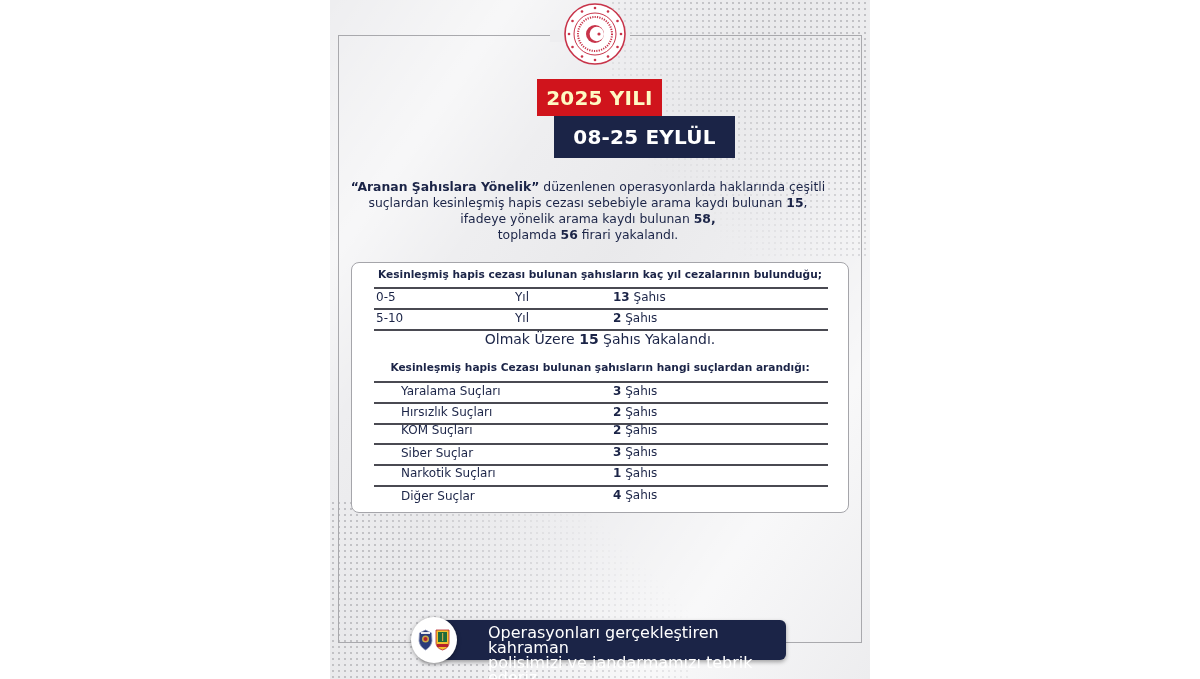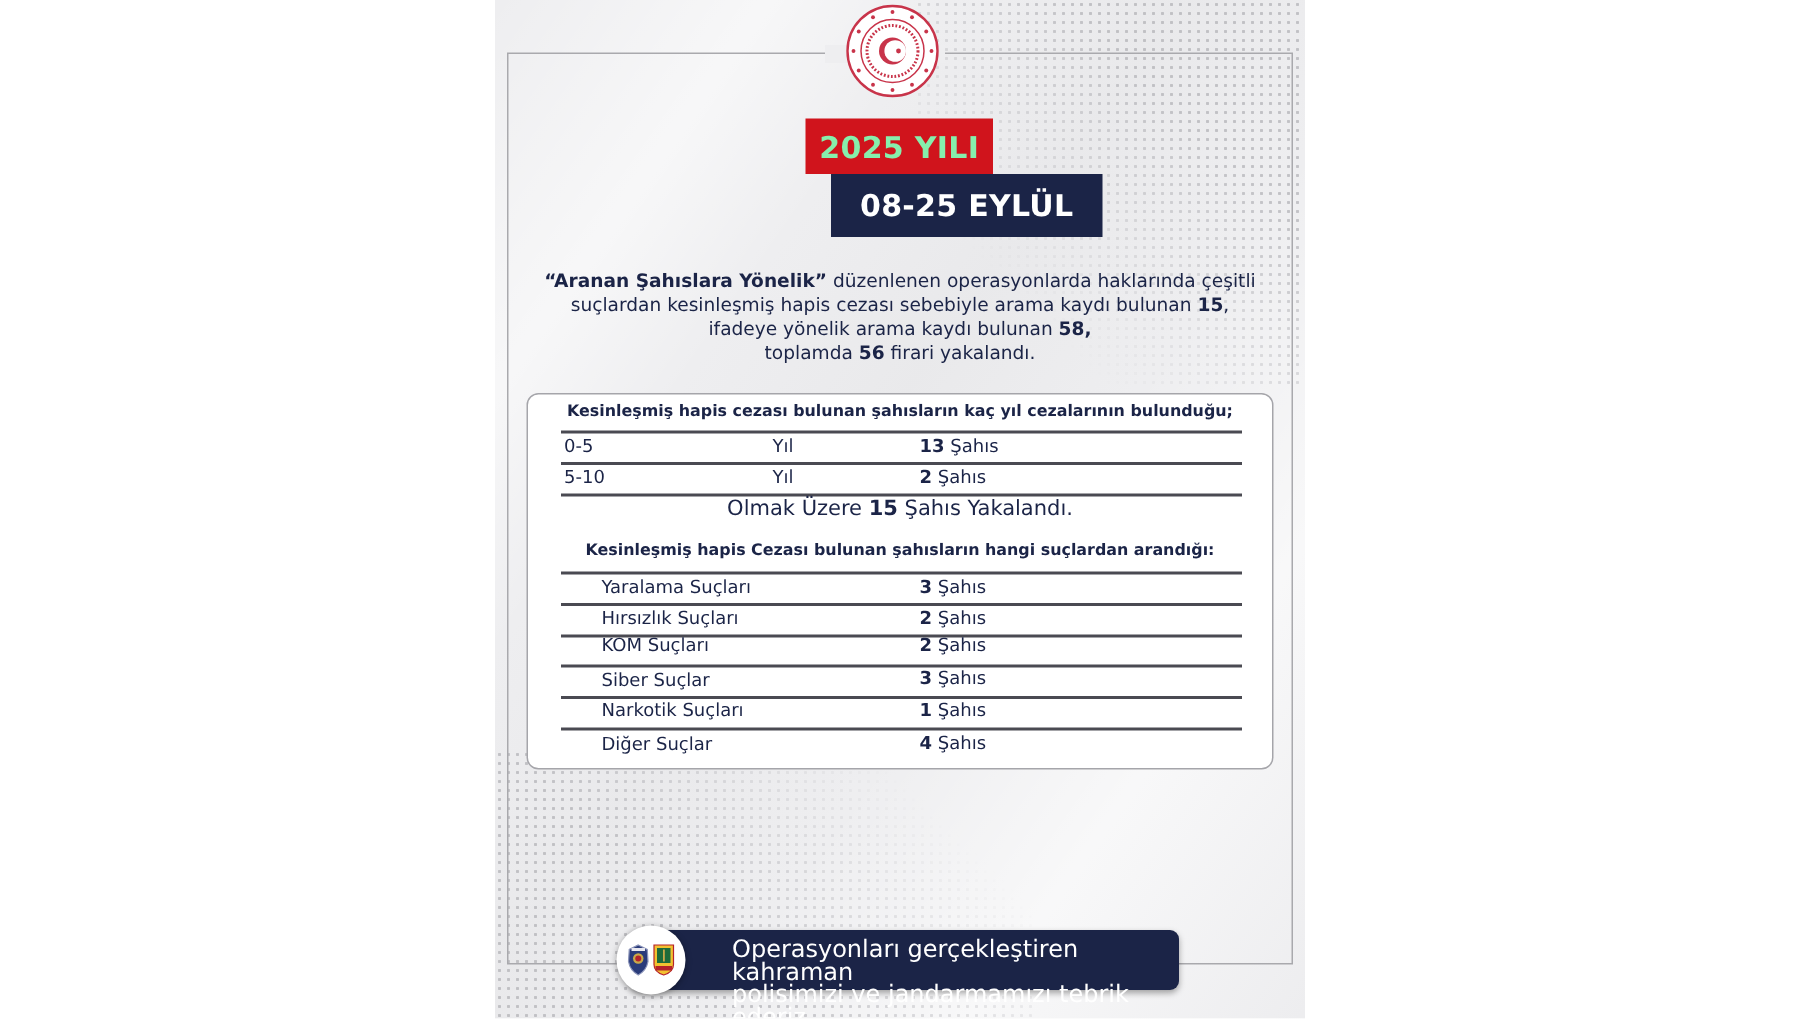--- a/index.html
+++ b/index.html
@@ -33,31 +33,31 @@
     position: absolute; left: 220px; top: 30px; width: 80px; height: 12px;
     background: #eeeef0;
   }
 
   .emblem {
     position: absolute; left: 233px; top: 2px; width: 64px; height: 64px;
   }
 
   .badge-red {
     position: absolute; left: 207px; top: 79px; width: 125px; height: 37px;
-    background: #d0141c; color: #86efac; font-weight: bold; font-size: 20px;
+    background: #d0141c; color: #fef9c3; font-weight: bold; font-size: 20px;
     display: flex; align-items: center; justify-content: center; letter-spacing: 0.2px;
   }
   .badge-navy {
     position: absolute; left: 180px; top: 116px; width: 181px; height: 42px;
     background: #1b2447; color: #fff; font-weight: bold; font-size: 20px;
     display: flex; align-items: center; justify-content: center; letter-spacing: 0.2px; margin-left: 44px;
   }
 
   .intro {
-    position: absolute; left: 30px; top: 179px; width: 480px;
+    position: absolute; left: 18px; top: 179px; width: 480px;
     text-align: center; font-size: 12.4px; line-height: 16px; color: #1b2447;
   }
   .intro b { font-weight: bold; }
 
   .card {
     position: absolute; left: 21px; top: 262px; width: 498px; height: 251px;
     background: #ffffff; border: 1px solid #a5a5aa; border-radius: 8px;
   }
   .card-h {
     position: absolute; left: 0; width: 100%; text-align: center;

